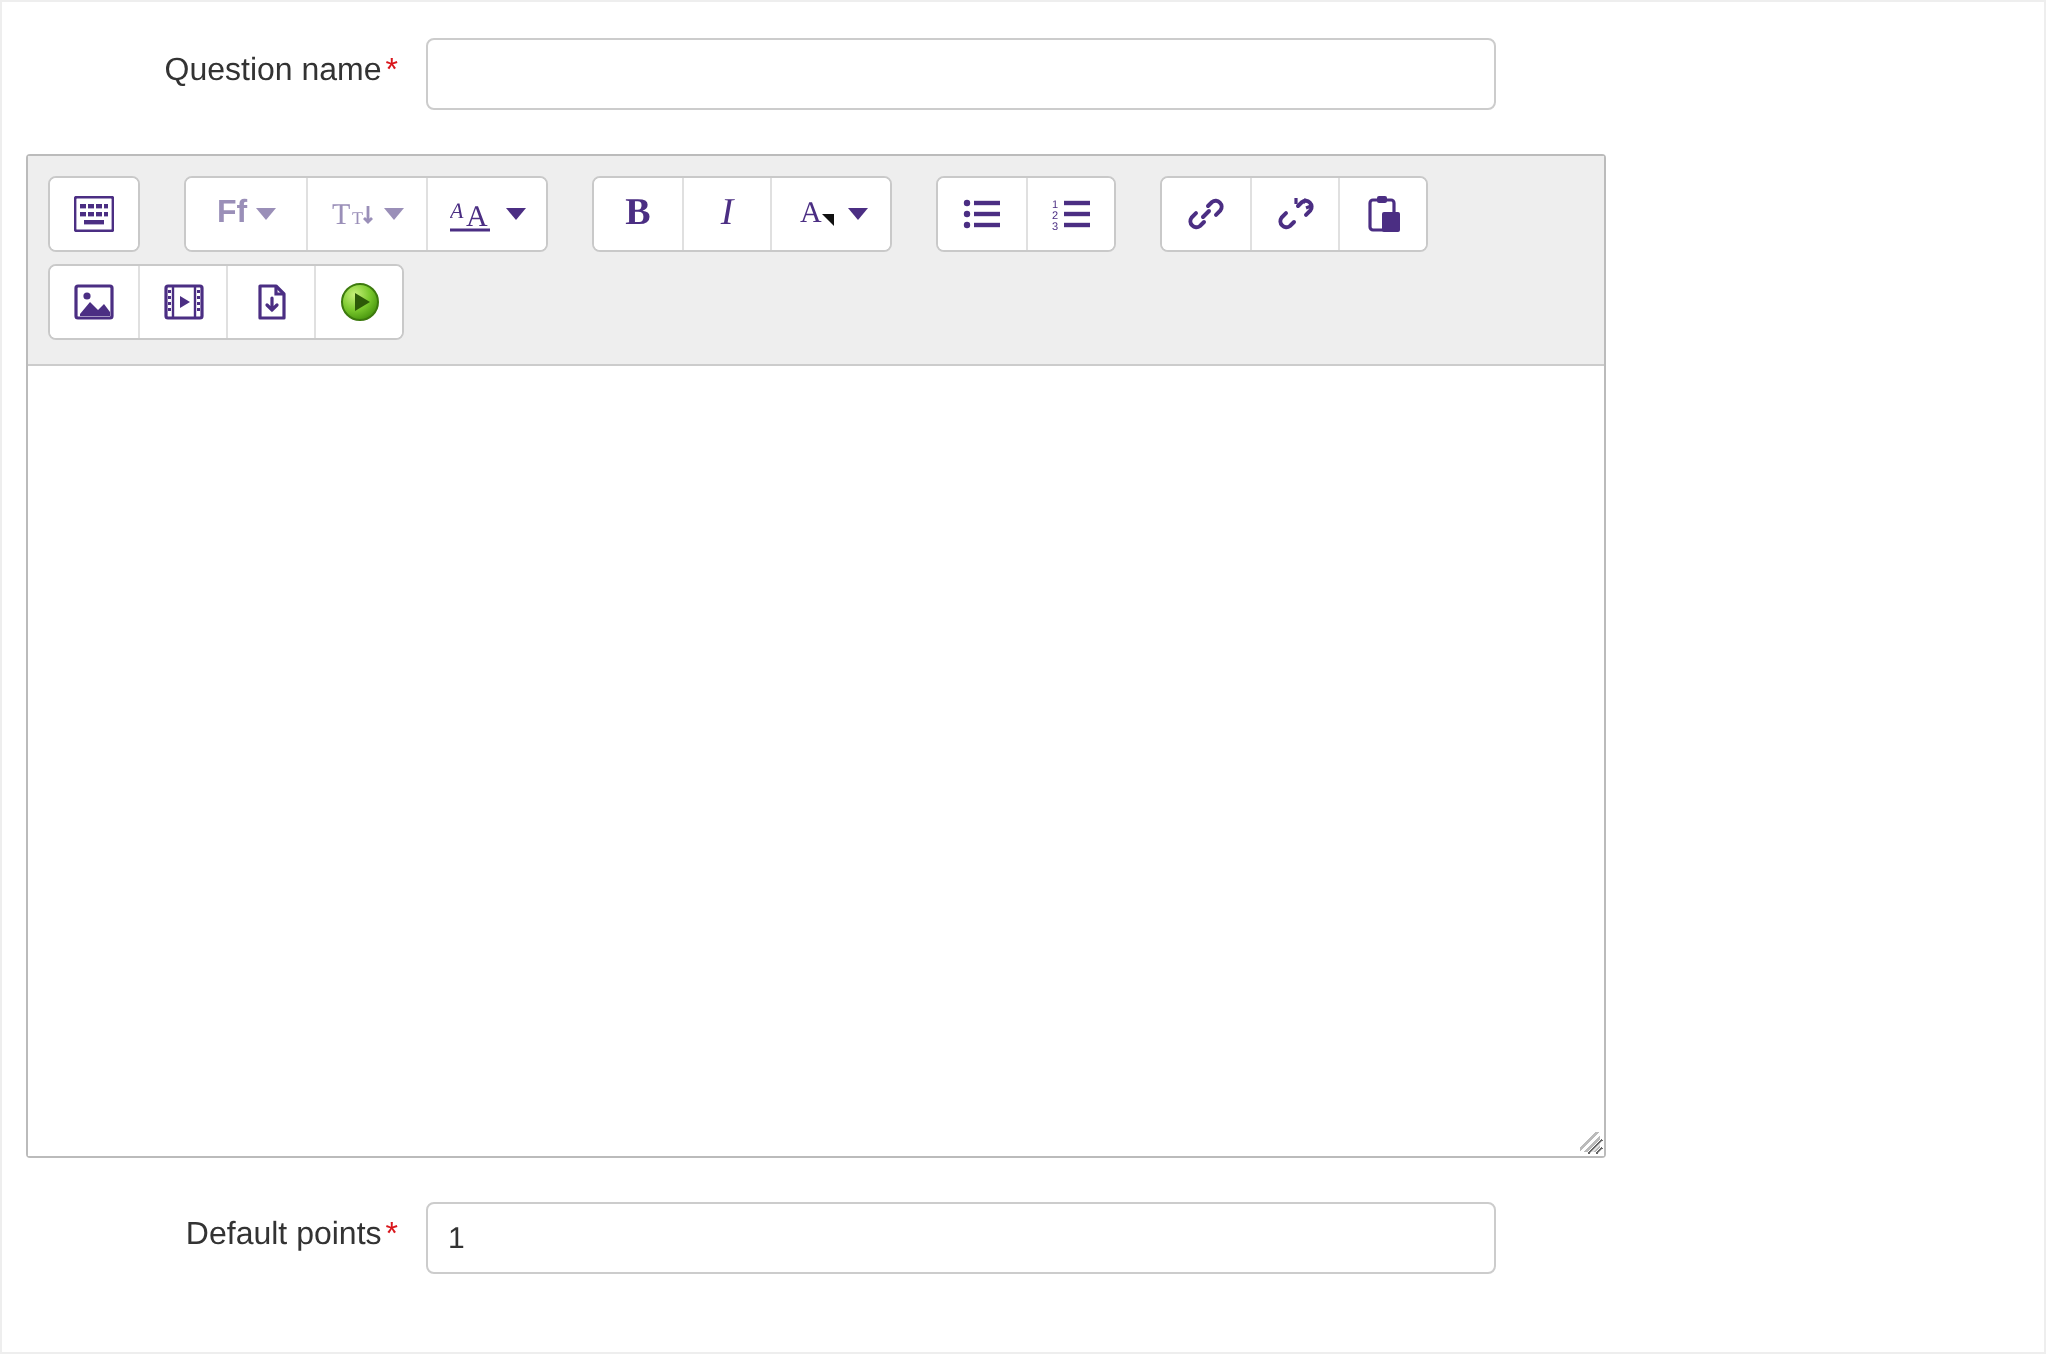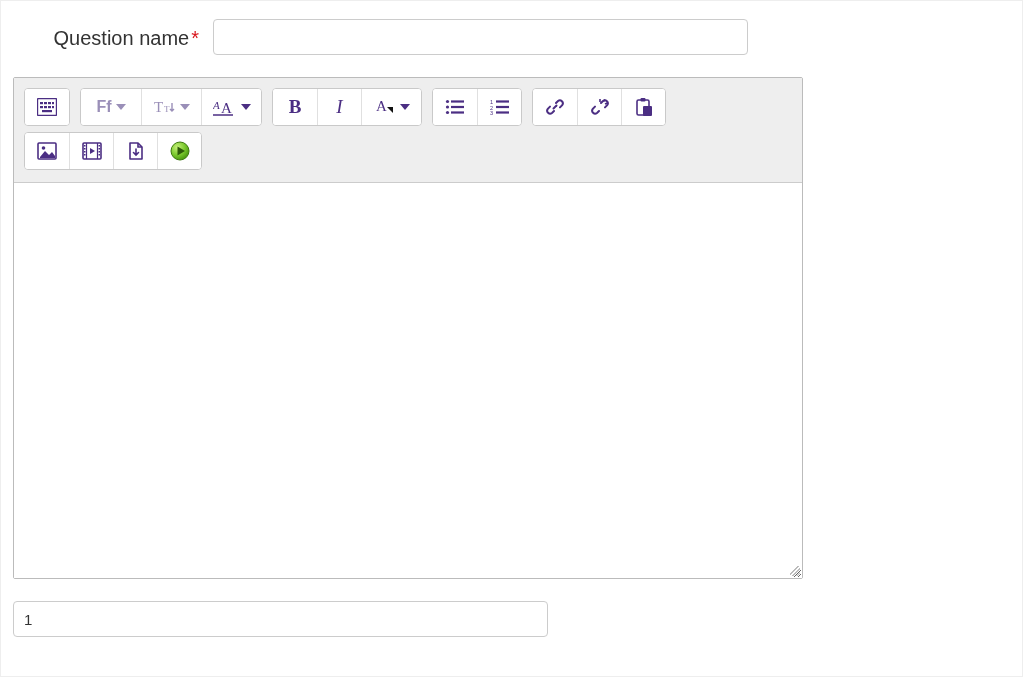--- a/index.html
+++ b/index.html
@@ -21,21 +21,21 @@
     display: flex;
     align-items: flex-start;
     margin-bottom: 22px;
   }
   .label-col {
     width: 200px;
     min-width: 200px;
     text-align: right;
     padding-right: 14px;
     padding-top: 8px;
-    font-size: 20px;
+    font-size: 16px;
     color: #333;
   }
   .req {
     color: #d9161c;
     margin-left: 2px;
   }
   .field-col {
     flex: 1;
   }
   input.text-input {
@@ -57,21 +57,21 @@
     background: #fff;
   }
   .editor-toolbar {
     background: #eeeeee;
     border-bottom: 1px solid #ccc;
     padding: 10px 10px 6px 10px;
   }
   .tb-row {
     display: flex;
     flex-wrap: wrap;
-    gap: 10px;
+    gap: 22px;
     margin-bottom: 6px;
   }
   .tb-group {
     display: inline-flex;
     border: 1px solid #c9c9c9;
     border-radius: 4px;
     overflow: hidden;
     background: #fff;
   }
   .tb-btn {
@@ -324,18 +324,21 @@
             </div>
           </div>
 
         </div>
         <div class="editor-area" contenteditable="true" style=""></div>
       </div>
     </div>
   </div>
 
   <div class="form-row" style="margin-bottom:0">
+    <div class="label-col">
+      <span>Default points</span><span class="req">*</span>
+    </div>
     <div class="field-col">
       <input type="text" class="text-input" value="1" style="">
     </div>
   </div>
 
 </div>
 
 </body></html>

